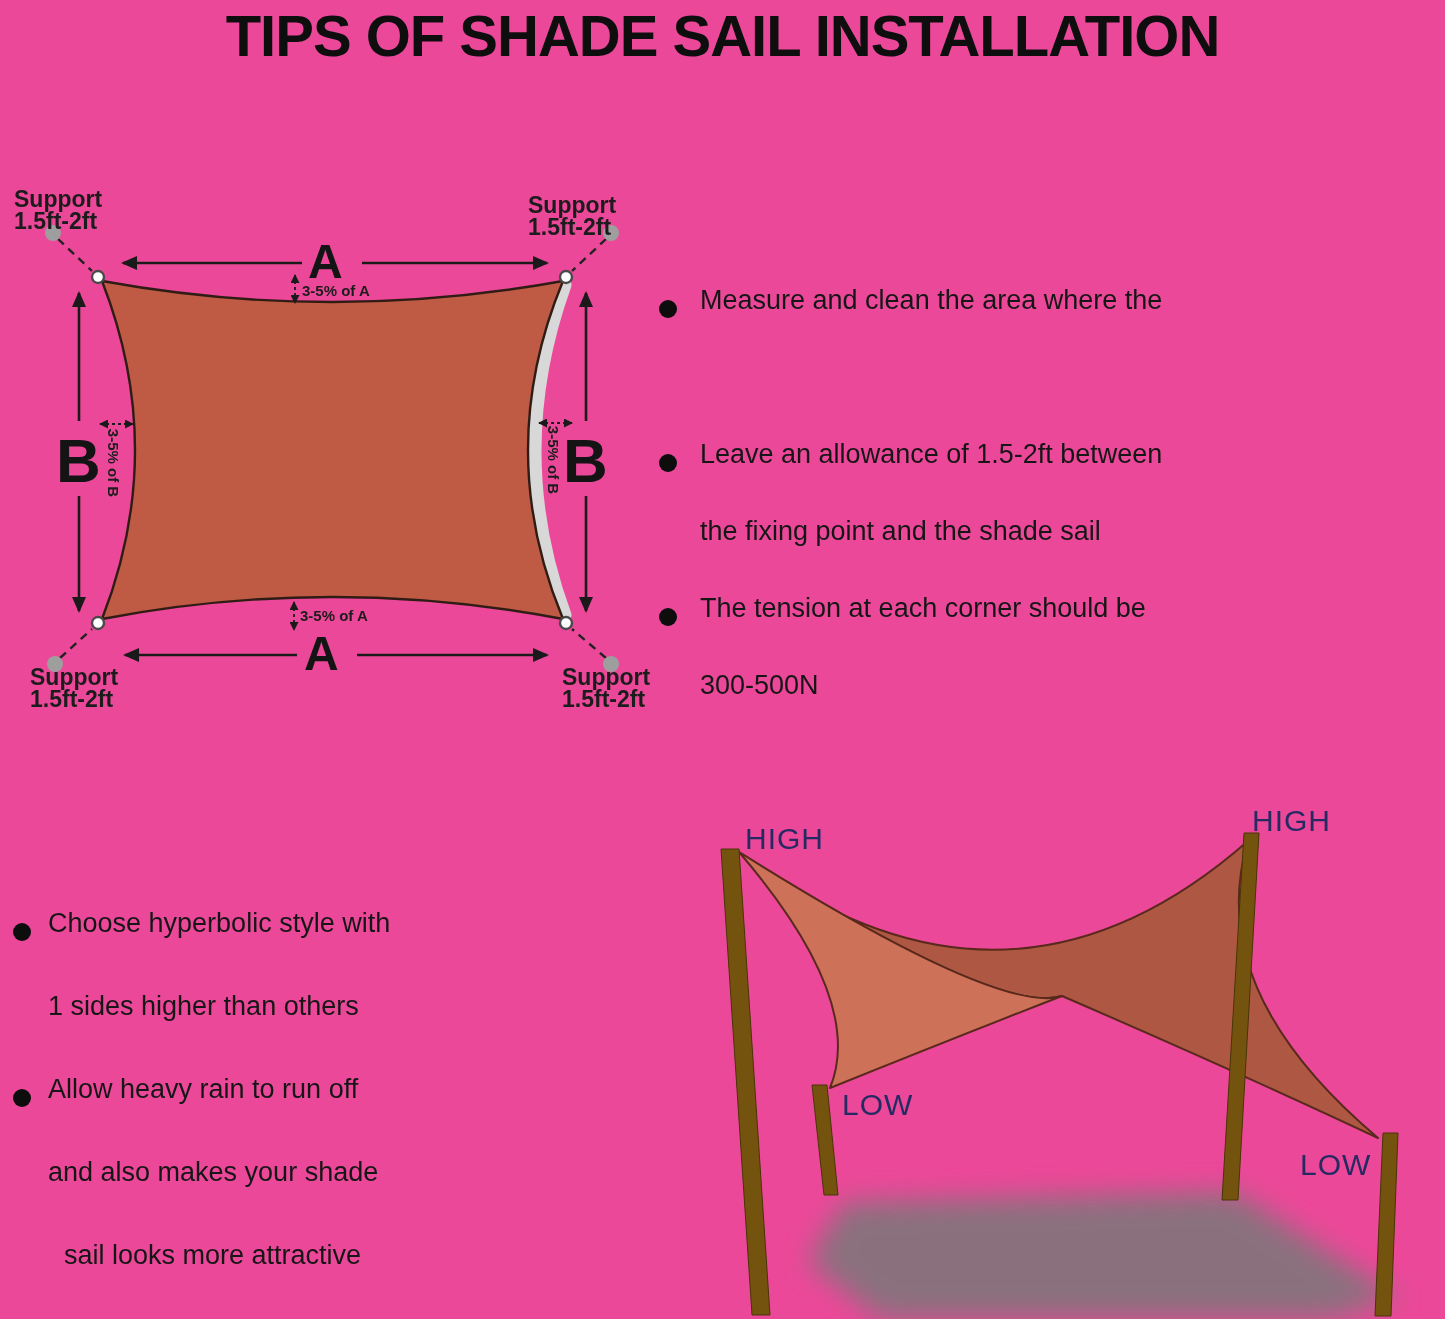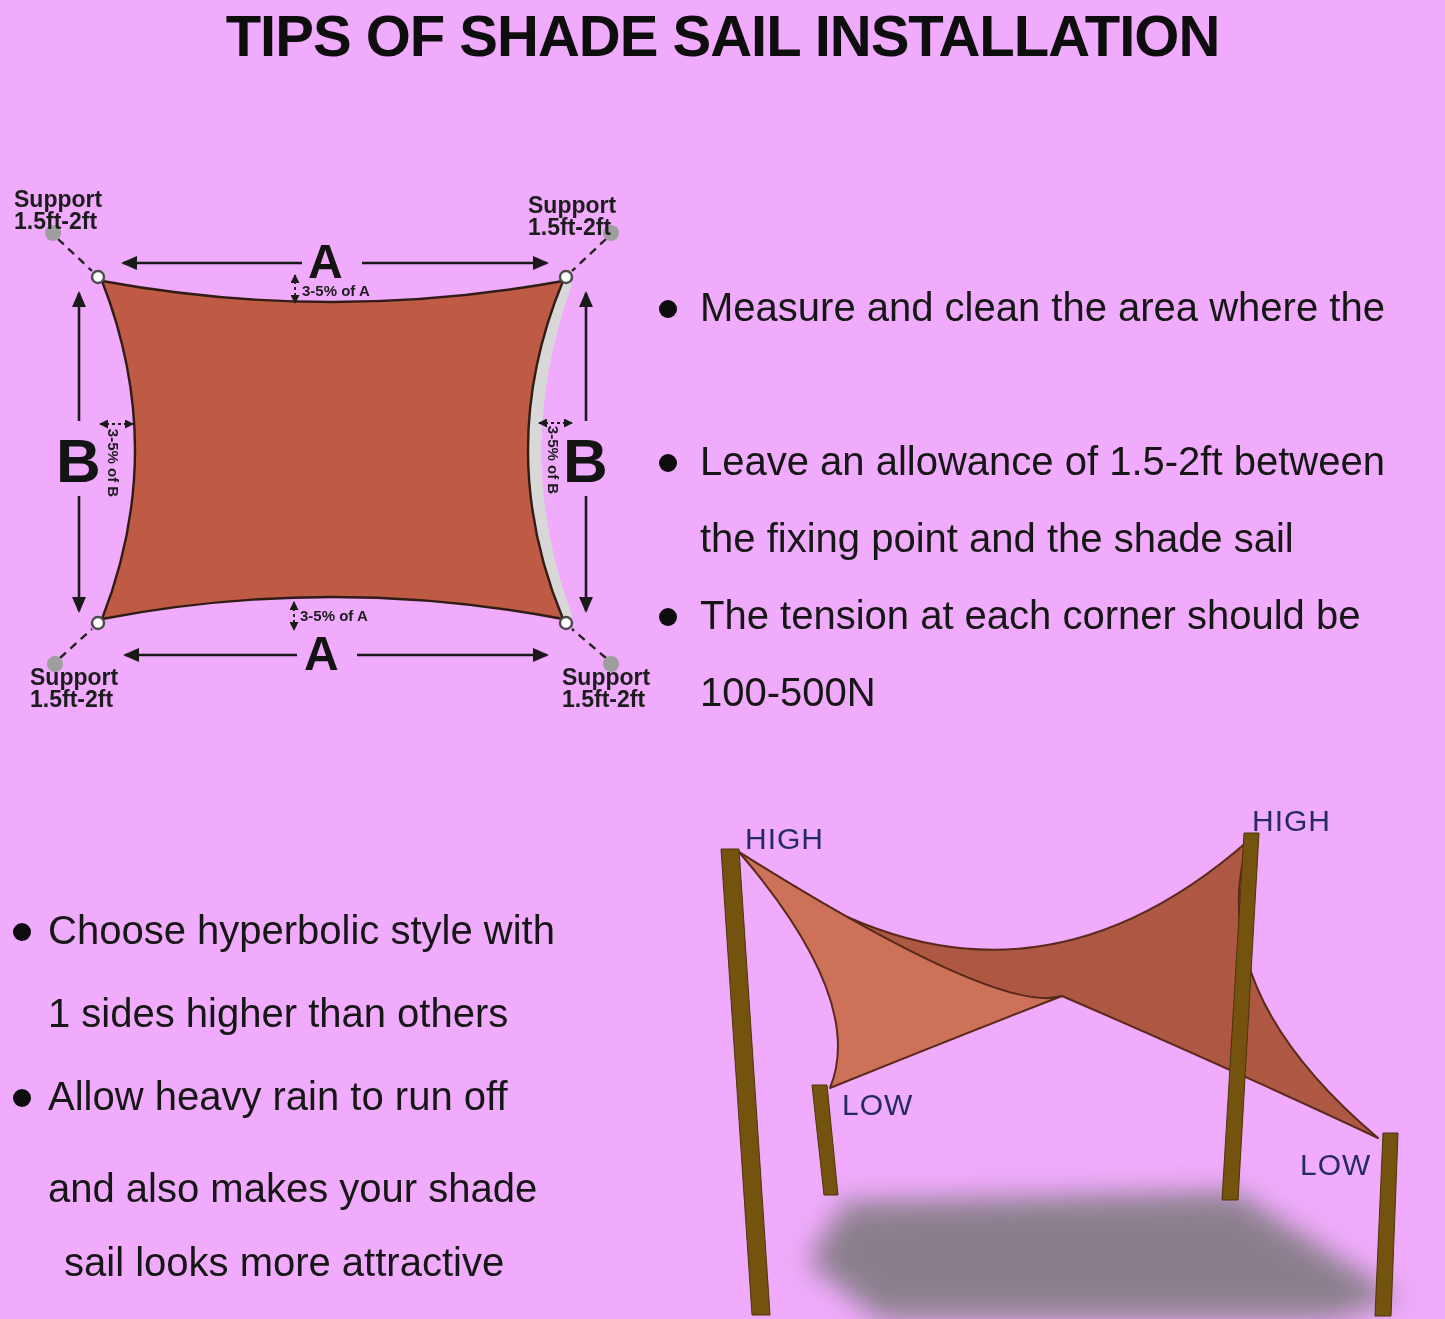--- a/index.html
+++ b/index.html
@@ -1,34 +1,34 @@
 <!DOCTYPE html>
 <html><head>
 <meta charset="utf-8">
 <style>
   html,body{margin:0;padding:0;background:#ffffff;}
   #stage{
-    position:relative;width:1445px;height:1319px;background:#f0abfc;overflow:hidden;
+    position:relative;width:1445px;height:1319px;background:#ec4899;overflow:hidden;
     font-family:"Liberation Sans","DejaVu Sans",sans-serif;color:#161616;
   }
   #art{position:absolute;left:0;top:0;}
   .abs{position:absolute;white-space:nowrap;}
   .title{
     left:0;top:2px;width:100%;text-align:center;
     font-size:58px;font-weight:bold;letter-spacing:-1px;color:#0e0e0e;
   }
   .support{
     font-size:23px;font-weight:bold;line-height:22px;color:#1c1c1c;white-space:nowrap;
   }
   .dim-letter{font-weight:bold;color:#141414;}
   .dim-a{font-size:48px;}
   .dim-b{font-size:62px;}
   .tol{font-size:15px;font-weight:bold;color:#1c1c1c;}
   .tol-rot{transform:translate(-50%,-50%) rotate(90deg);transform-origin:center;}
-  .tip-line{font-size:40px;color:#161616;}
+  .tip-line{font-size:27px;color:#161616;}
   .bullet-dot{
     position:absolute;width:18px;height:18px;border-radius:50%;background:#0d0d0d;
   }
   .hl-label{font-size:30px;color:#252a63;letter-spacing:1px;}
 </style>
 </head>
 <body>
 
 <div id="stage">
 
@@ -128,28 +128,28 @@
   <div class="abs tol tol-rot" style="left:113px;top:463px;">3-5% of B</div>
   <div class="abs tol tol-rot" style="left:553px;top:460px;">3-5% of B</div>
 
   <div class="bullet-dot" style="left:659px;top:300px;"></div>
   <div class="abs tip-line" style="left:700px;top:285px;">Measure and clean the area where the</div>
   <div class="bullet-dot" style="left:659px;top:454px;"></div>
   <div class="abs tip-line" style="left:700px;top:439px;">Leave an allowance of 1.5-2ft between</div>
   <div class="abs tip-line" style="left:700px;top:516px;">the fixing point and the shade sail</div>
   <div class="bullet-dot" style="left:659px;top:608px;"></div>
   <div class="abs tip-line" style="left:700px;top:593px;">The tension at each corner should be</div>
-  <div class="abs tip-line" style="left:700px;top:670px;">100-500N</div>
+  <div class="abs tip-line" style="left:700px;top:670px;">300-500N</div>
 
   <div class="bullet-dot" style="left:13px;top:923px;"></div>
   <div class="abs tip-line" style="left:48px;top:908px;">Choose hyperbolic style with</div>
   <div class="abs tip-line" style="left:48px;top:991px;">1 sides higher than others</div>
   <div class="bullet-dot" style="left:13px;top:1089px;"></div>
   <div class="abs tip-line" style="left:48px;top:1074px;">Allow heavy rain to run off</div>
-  <div class="abs tip-line" style="left:48px;top:1157px;margin-top:9px;">and also makes your shade</div>
+  <div class="abs tip-line" style="left:48px;top:1157px;">and also makes your shade</div>
   <div class="abs tip-line" style="left:48px;top:1240px;margin-left:16px;">sail looks more attractive</div>
 
   <div class="abs hl-label" style="left:745px;top:822px;">HIGH</div>
   <div class="abs hl-label" style="left:1252px;top:804px;">HIGH</div>
   <div class="abs hl-label" style="left:842px;top:1088px;">LOW</div>
   <div class="abs hl-label" style="left:1300px;top:1148px;">LOW</div>
 
 </div>
 
 </body></html>

